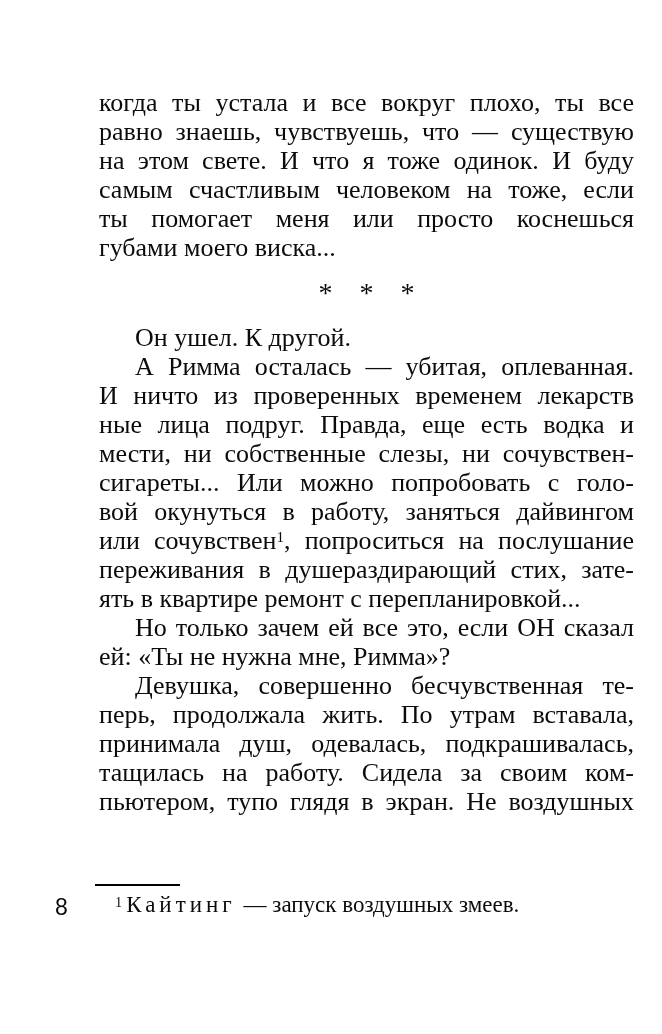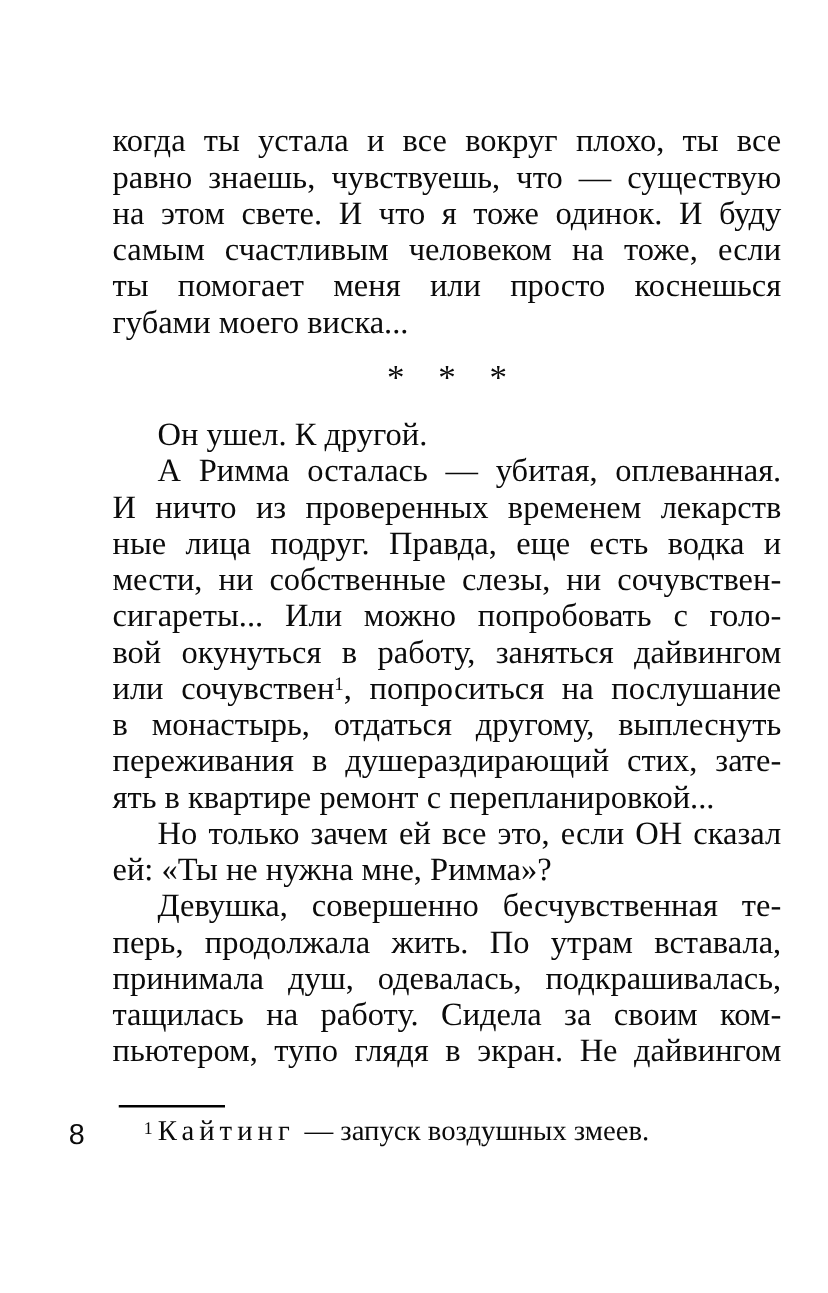--- a/index.html
+++ b/index.html
@@ -11,26 +11,25 @@
     position: relative;
     width: 662px;
     height: 1034px;
     background: #ffffff;
     overflow: hidden;
     font-family: "Liberation Serif", "DejaVu Serif", serif;
     color: #0b0b0b;
   }
   .text-block {
     position: absolute;
-    left: 90px;
+    left: 99px;
     top: 88px;
     width: 535px;
     font-size: 26px;
     line-height: 29px;
-    margin-top: 10px;
   }
   .ln {
     text-align: justify;
     white-space: normal;
   }
   .ln.j  { text-align-last: justify; }
   .ln.e  { text-align-last: left; }
   .ln.ind { text-indent: 36px; }
   .ln sup {
     font-size: 0.58em;
@@ -99,30 +98,29 @@
     <div class="separator">* * *</div>
 
     <div class="ln e ind">Он ушел. К другой.</div>
     <div class="ln j ind">А Римма осталась — убитая, оплеванная.</div>
     <div class="ln j">И ничто из проверенных временем лекарств</div>
     <div class="ln j">ные лица подруг. Правда, еще есть водка и</div>
     <div class="ln j">мести, ни собственные слезы, ни сочувствен-</div>
     <div class="ln j">сигареты... Или можно попробовать с голо-</div>
     <div class="ln j">вой окунуться в работу, заняться дайвингом</div>
     <div class="ln j"><span>или сочувствен</span><sup>1</sup><span>, попроситься на послушание</span></div>
-    <div class="ln j">в монастырь, отдаться другому, выплеснуть</div>
     <div class="ln j">переживания в душераздирающий стих, зате-</div>
     <div class="ln e">ять в квартире ремонт с перепланировкой...</div>
     <div class="ln j ind">Но только зачем ей все это, если ОН сказал</div>
     <div class="ln e">ей: «Ты не нужна мне, Римма»?</div>
     <div class="ln j ind">Девушка, совершенно бесчувственная те-</div>
     <div class="ln j">перь, продолжала жить. По утрам вставала,</div>
     <div class="ln j">принимала душ, одевалась, подкрашивалась,</div>
     <div class="ln j">тащилась на работу. Сидела за своим ком-</div>
-    <div class="ln j">пьютером, тупо глядя в экран. Не дайвингом</div>
+    <div class="ln j">пьютером, тупо глядя в экран. Не воздушных</div>
   </div>
 
   <div class="footnote-block">
     <div class="footnote-rule"></div>
     <div class="footnote-text"><sup>1</sup><span class="footnote-term">Кайтинг</span> <span>— запуск воздушных змеев.</span></div>
   </div>
 
   <div class="page-number">8</div>
 
 </div>

